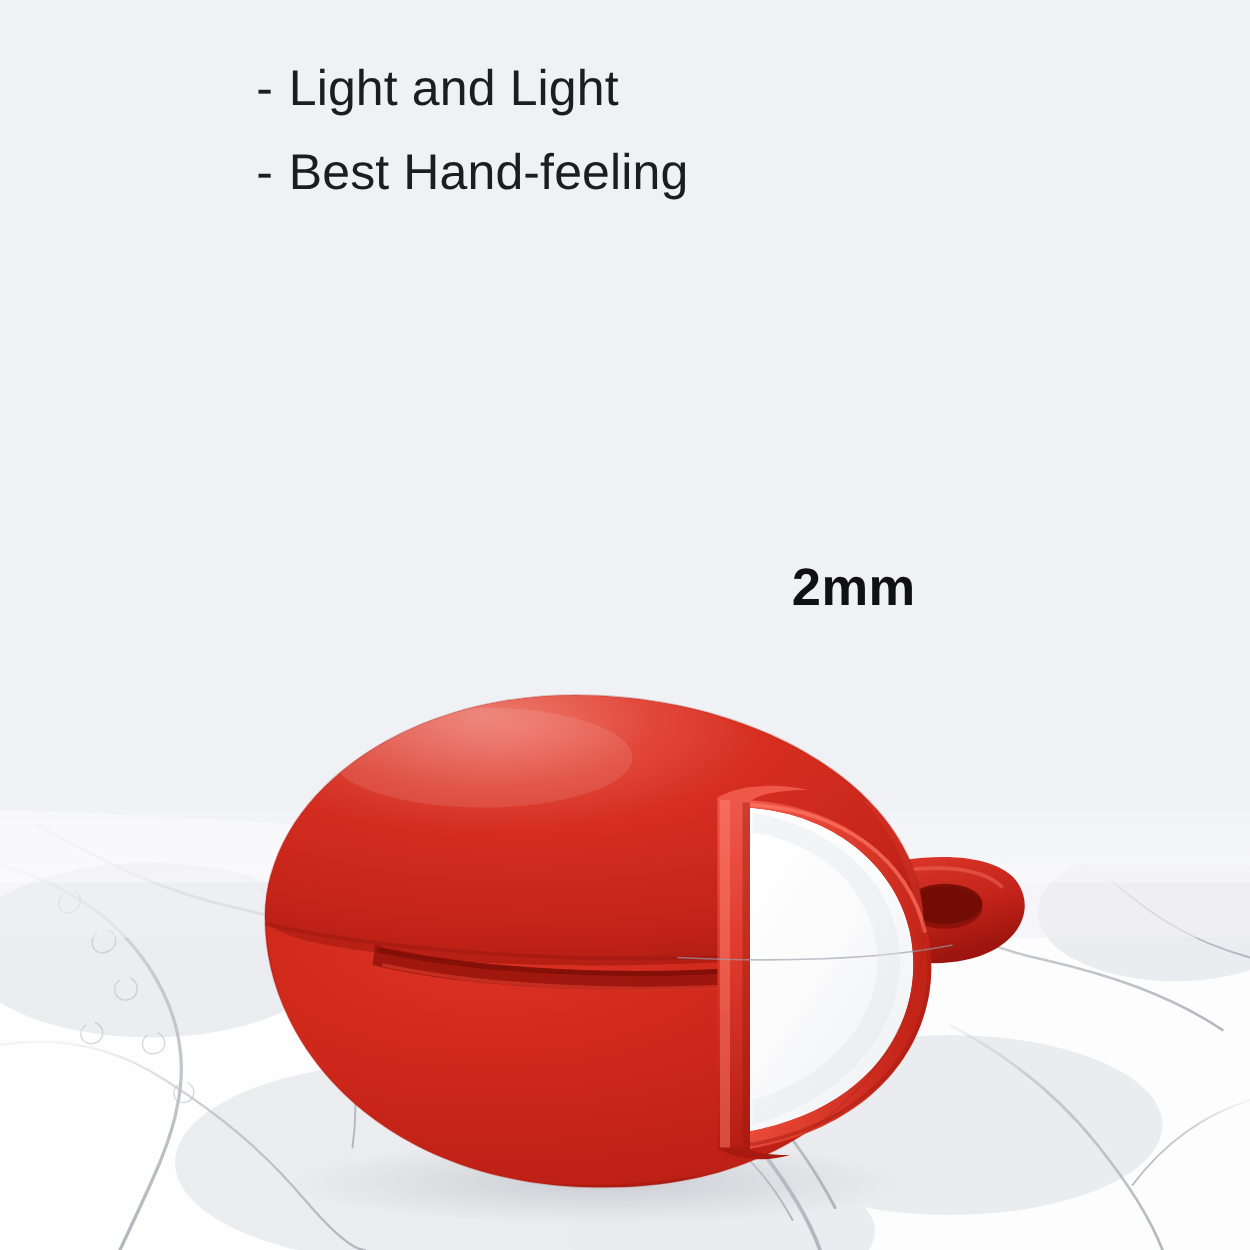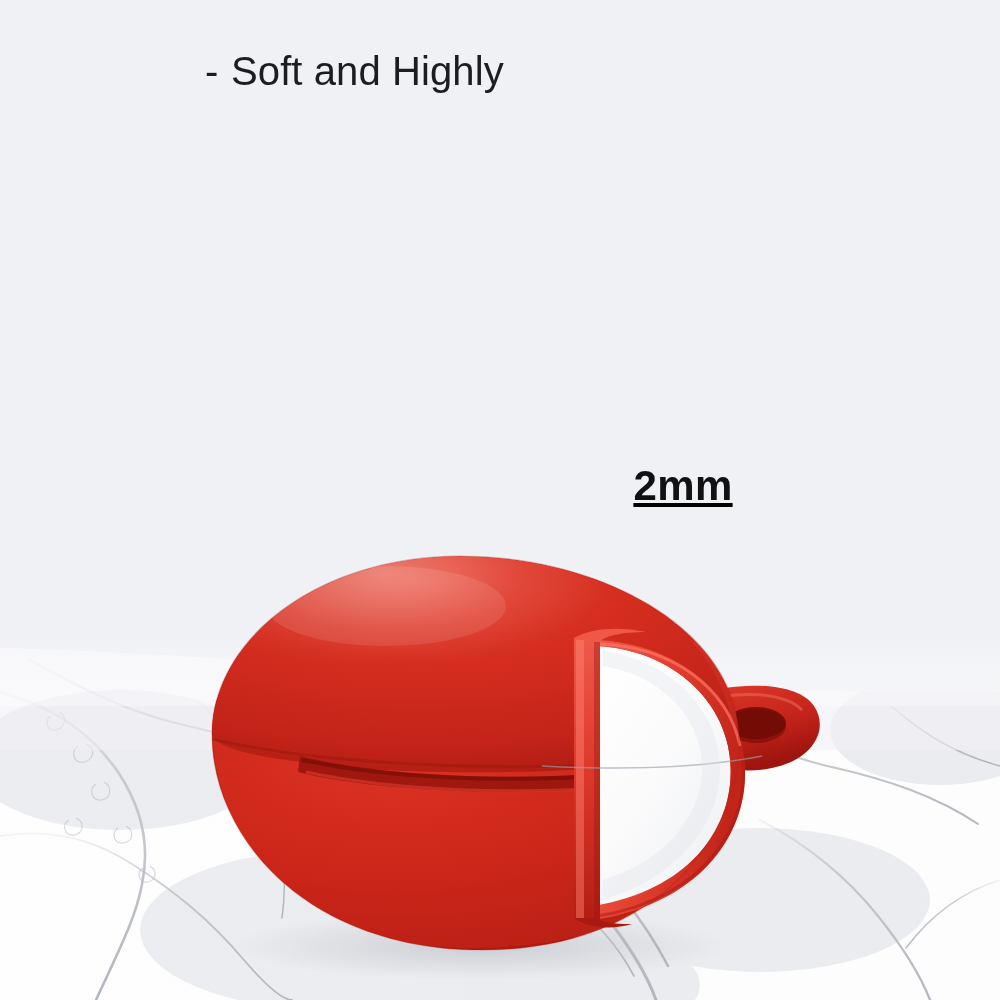--- a/index.html
+++ b/index.html
@@ -42,24 +42,23 @@
     color:#1d1d1f;
     font-weight:400;
     letter-spacing:0.1px;
     white-space:nowrap;
   }
   .feature-dash { display:inline-block; width:26px; }
 
   
   .callout {
     position:absolute;
-    left:523px; top:460px;
+    left:523px; top:444px;
     width:320px;
     text-align:center;
-    text-decoration:underline;
   }
   .callout-line {
     font-weight:700;
     color:#111113;
     letter-spacing:0.4px;
   }
   .callout-value { font-size:42px; line-height:52px; }
   .callout-label { font-size:42px; line-height:52px; margin-top:10px; }
 
   
@@ -136,21 +135,24 @@
       </g>
 
       <rect x="0" y="630" width="1000" height="120" fill="#f0f1f5" opacity="0.55" style="mix-blend-mode:normal"></rect>
     </g>
 
     <rect x="0" y="636" width="1000" height="70" fill="url(#marbleFade)" opacity="0.35"></rect>
   </svg>
 
   <div class="feature-list">
     <div class="feature-item">
-      <span class="feature-dash">-</span><span>Soft and Highly</span>
+      <span class="feature-dash">-</span><span>Light and Light</span>
+    </div>
+    <div class="feature-item">
+      <span class="feature-dash">-</span><span>Best Hand-feeling</span>
     </div>
   </div>
 
   <div class="callout">
     <div class="callout-line callout-value">2mm</div>
   </div>
 
   <div class="product-wrap">
     <svg class="product-svg" viewBox="0 0 720 470" preserveAspectRatio="xMidYMid meet">
       <defs>

